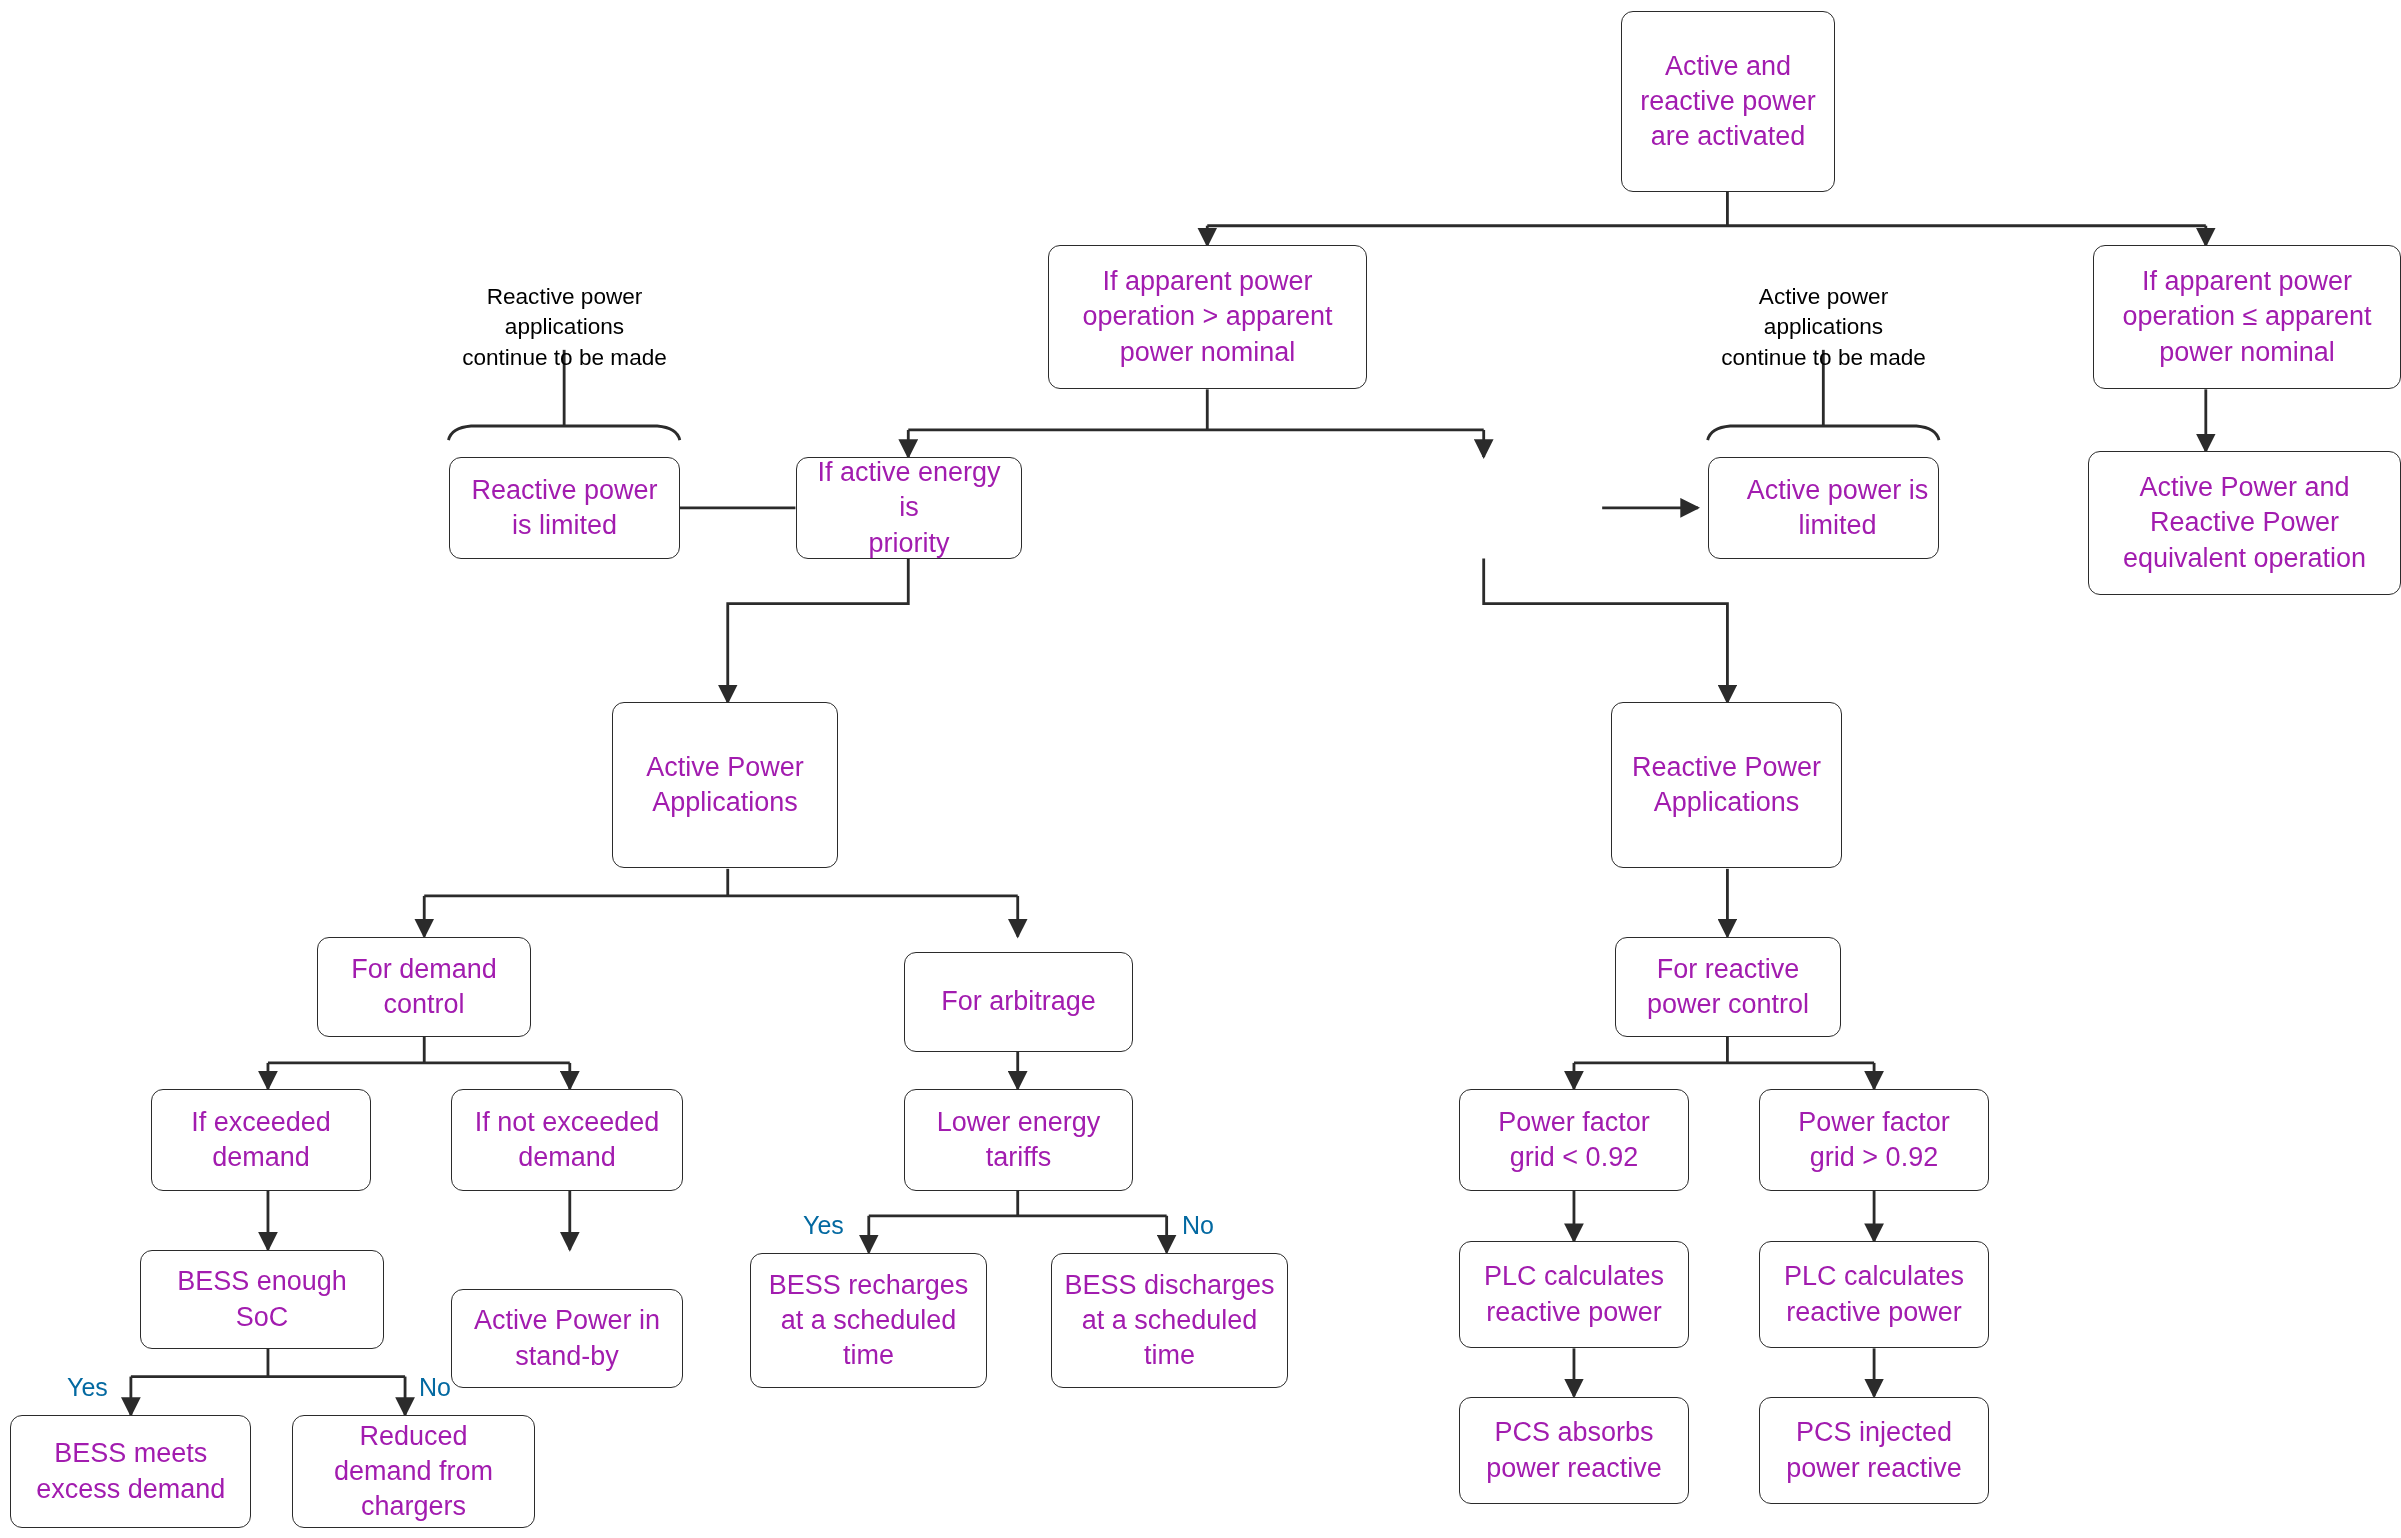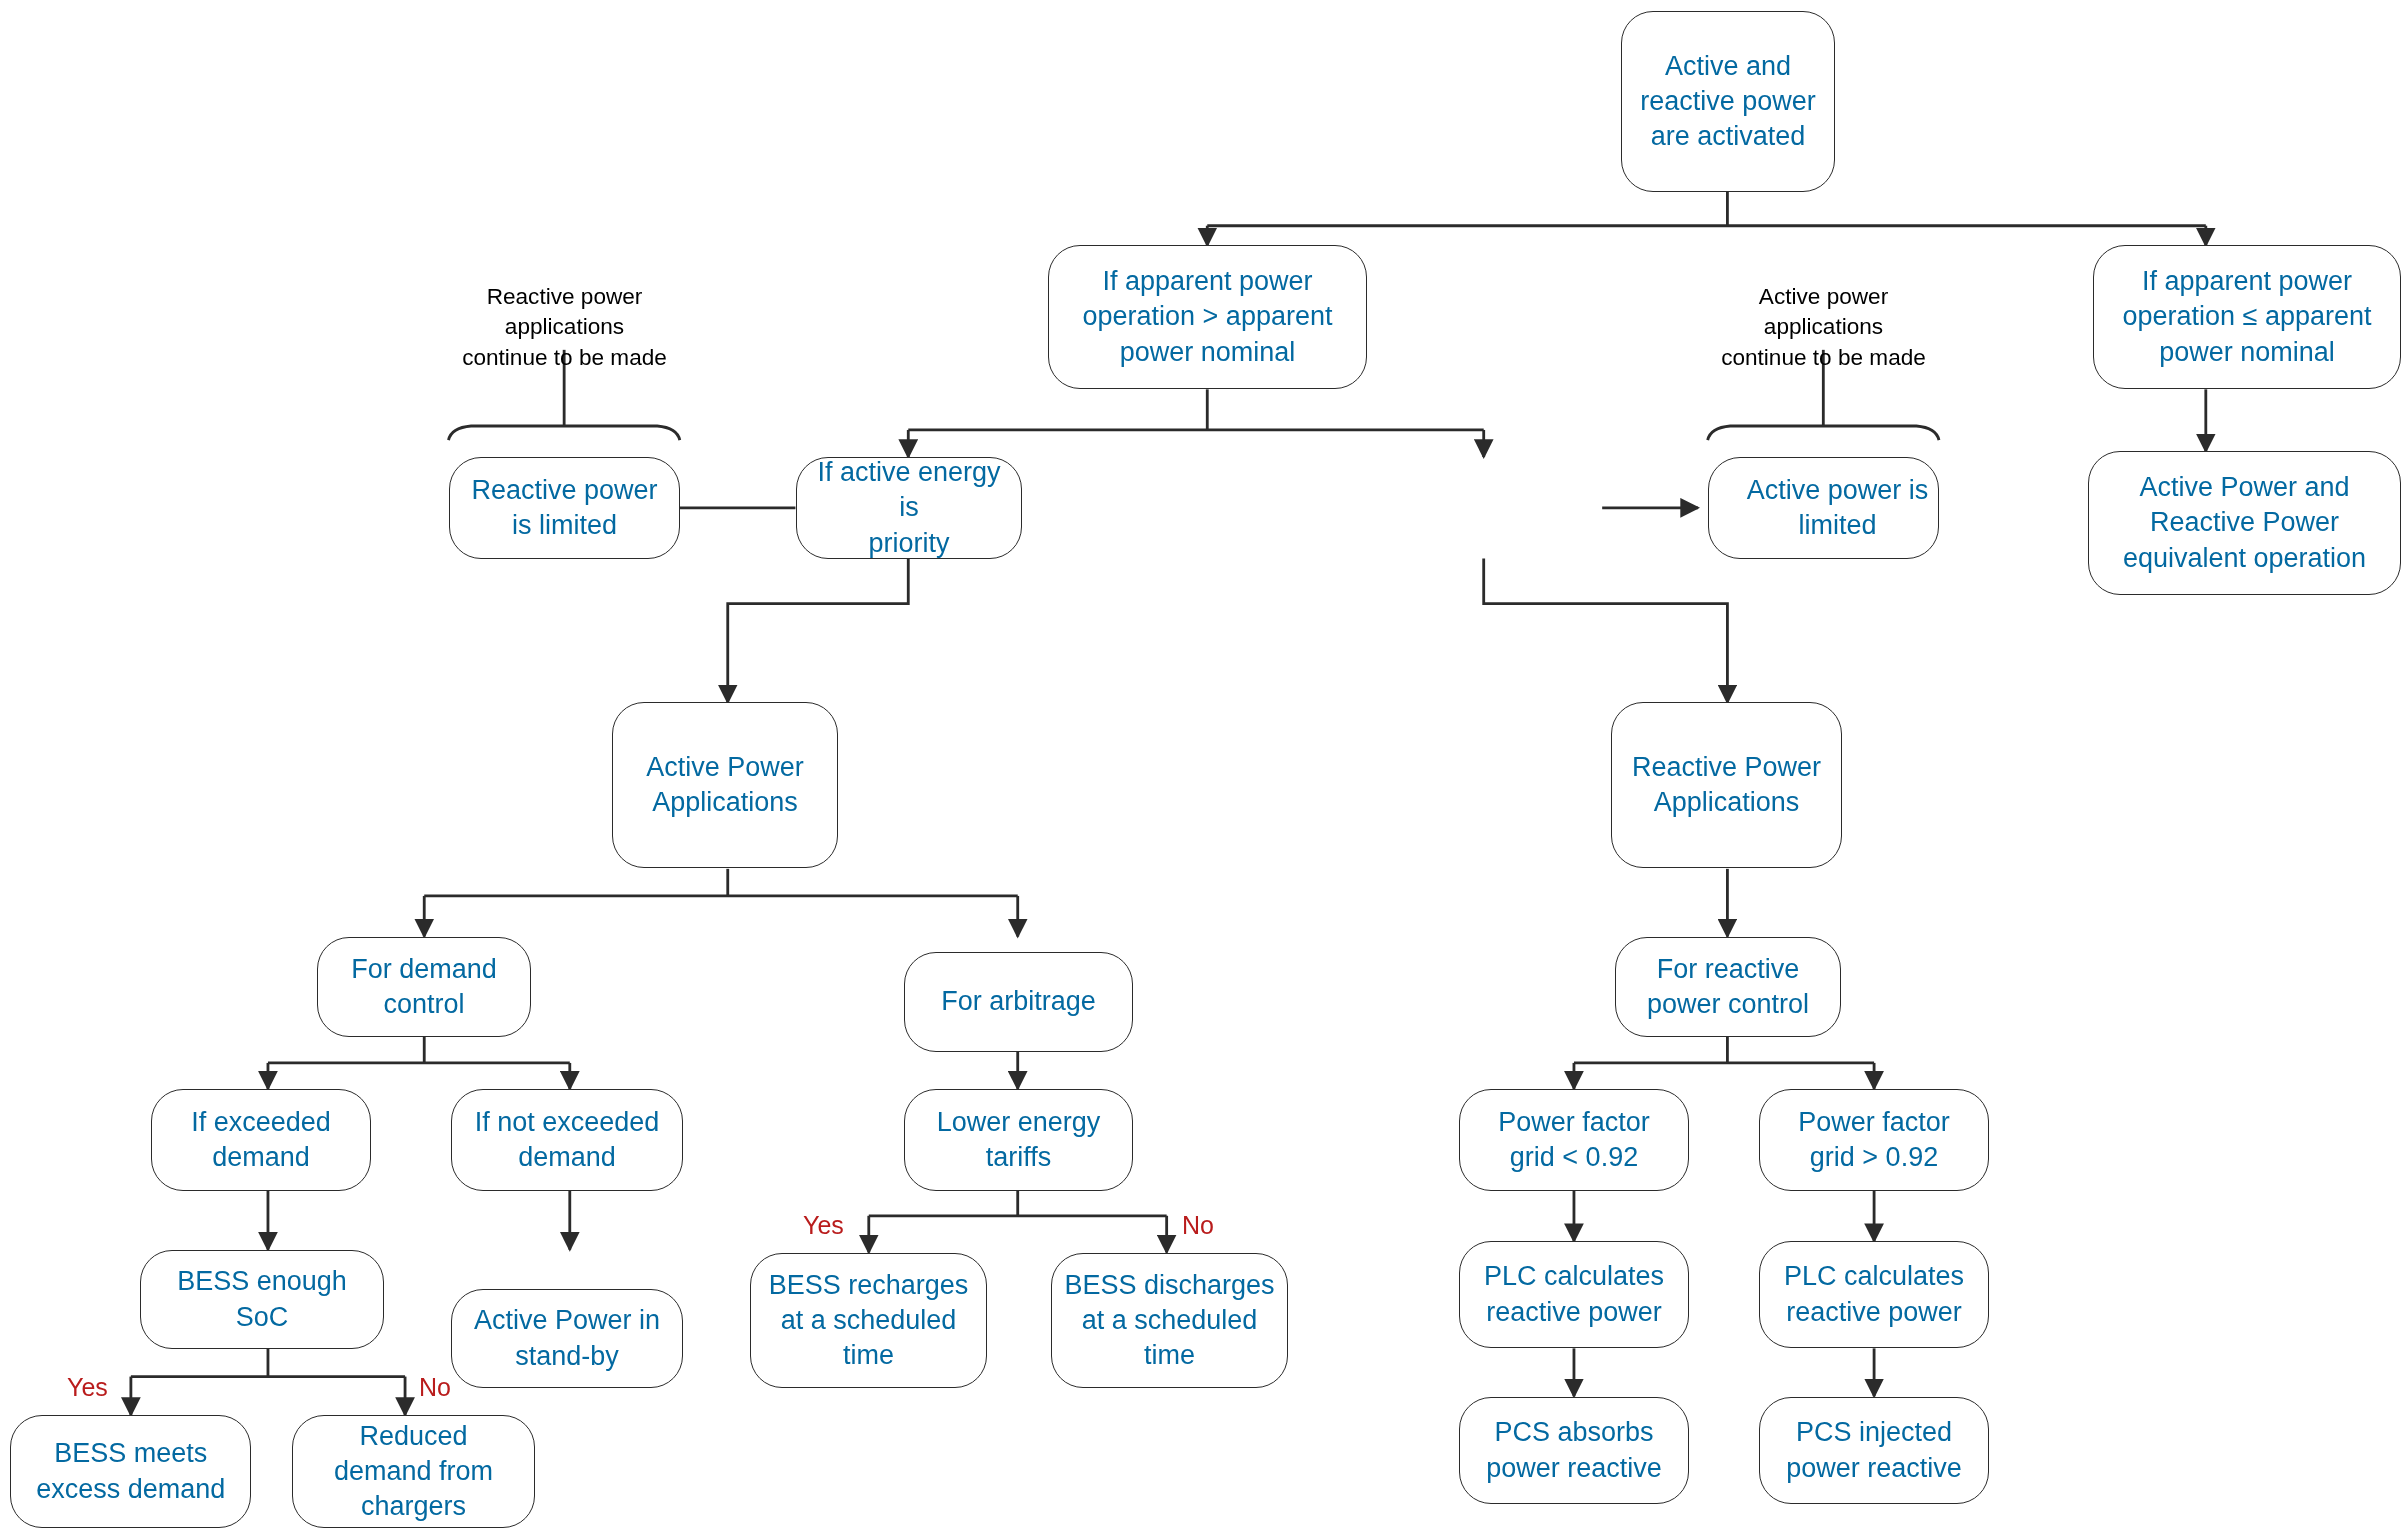--- a/index.html
+++ b/index.html
@@ -21,45 +21,45 @@
     left: 0;
     top: 0;
     width: 2401px;
     height: 1538px;
     pointer-events: none;
   }
   .node {
     position: absolute;
     box-sizing: border-box;
     border: 1.7px solid #2b2b2b;
-    border-radius: 32px;
+    border-radius: 12px;
     background: #ffffff;
     display: flex;
     align-items: center;
     justify-content: center;
     text-align: center;
-    color: #0369a1;
+    color: #a21caf;
     font-size: 27px;
     line-height: 1.30;
     padding: 3.4px 8px;
     white-space: pre-line;
     z-index: 2;
   }
   .annot {
     position: absolute;
     text-align: center;
     color: #000000;
     font-size: 22.6px;
     line-height: 1.34;
     white-space: pre-line;
     z-index: 2;
   }
   .edgelabel {
     position: absolute;
-    color: #b91c1c;
+    color: #0369a1;
     font-size: 25px;
     line-height: 1.1;
     z-index: 3;
     white-space: nowrap;
   }
 </style>
 </head>
 <body>
 
 <div id="canvas">

